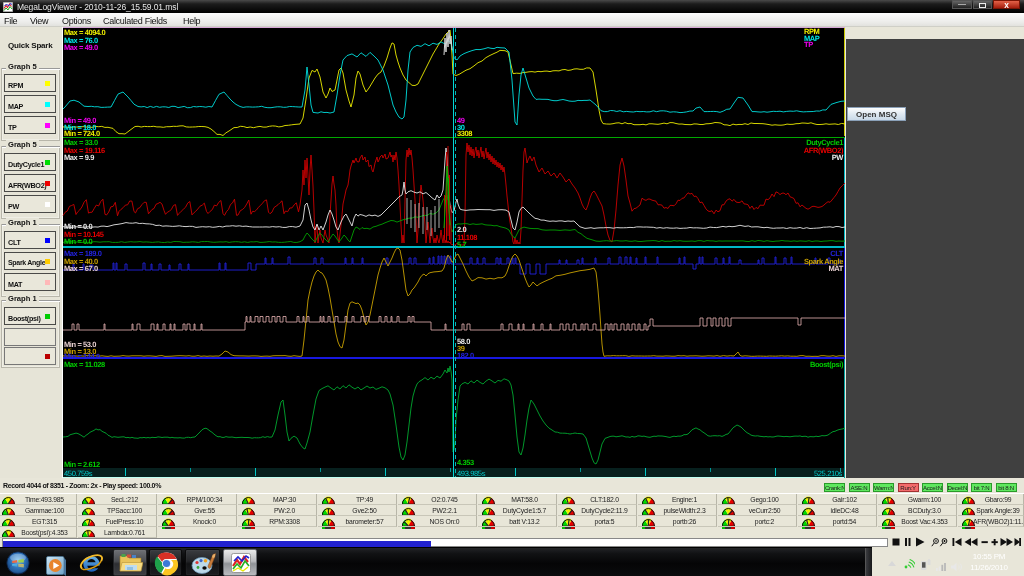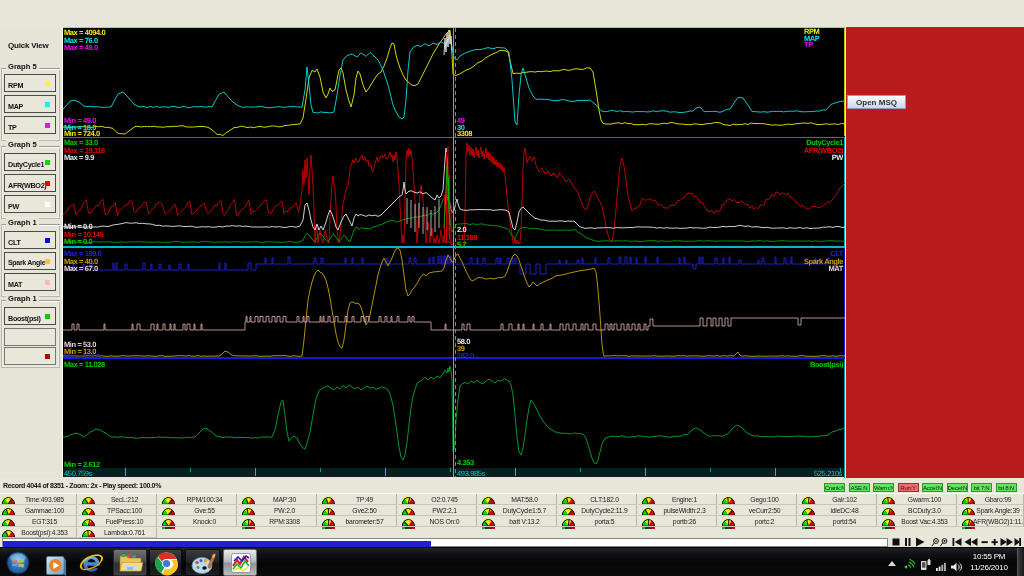--- a/index.html
+++ b/index.html
@@ -1,26 +1,47 @@
 <!DOCTYPE html>
 <html><head><meta charset="utf-8"><style>
 *{margin:0;padding:0;box-sizing:border-box;}
 body{width:1024px;height:576px;overflow:hidden;font-family:"Liberation Sans",sans-serif;}
 </style></head>
 <body>
 <div style="position:relative;width:1024px;height:576px;background:#e8e6d9;">
 
+<div style="position:absolute;left:0;top:0;width:1024px;height:13px;background:linear-gradient(180deg,#4a4a4a 0%,#1c1c1c 30%,#000 100%);">
+ <svg width="10" height="10" viewBox="0 0 20 20" style="position:absolute;left:3px;top:1.5px;">
+  <rect x="0.5" y="0.5" width="19" height="19" fill="#fff" stroke="#999"></rect>
+  <path d="M2,13 L6,7 L9,11 L13,4 L17,9" fill="none" stroke="#d22" stroke-width="2.4"></path>
+  <path d="M2,17 L6,12 L10,16 L14,9 L18,14" fill="none" stroke="#22b022" stroke-width="2"></path>
+  <path d="M3,8 L7,4 L11,8 L15,3 L18,5" fill="none" stroke="#2222cc" stroke-width="2"></path>
+ </svg>
+ <span style="position:absolute;left:17px;top:1.5px;color:#e8e8e8;font-size:8.5px;letter-spacing:-0.1px;">MegaLogViewer - 2010-11-26_15.59.01.msl</span>
+ <div style="position:absolute;left:952px;top:0;width:20px;height:9px;background:linear-gradient(180deg,#666,#222);border:1px solid #555;color:#fff;font-size:8px;text-align:center;line-height:6px;">—</div>
+ <div style="position:absolute;left:973px;top:0;width:19px;height:9px;background:linear-gradient(180deg,#666,#222);border:1px solid #555;">
+        <div style="margin:1.5px auto;width:7px;height:5px;border:1.4px solid #eee;"></div>
+      </div>
+ <div style="position:absolute;left:993px;top:0;width:27px;height:9px;background:linear-gradient(180deg,#e46248,#a41e0e);border:1px solid #7a1505;color:#fff;font-size:8.4px;text-align:center;line-height:8px;font-weight:bold;">x</div>
+</div>
 
+<div style="position:absolute;left:0;top:13px;width:1024px;height:14px;background:linear-gradient(180deg,#fdfdfd,#ececea 70%,#e2e2de);border-bottom:1px solid #cfcfc7;">
+ <span style="position:absolute;left:4px;top:2.5px;font-size:9px;color:#111;letter-spacing:-0.3px;">File</span>
+ <span style="position:absolute;left:30px;top:2.5px;font-size:9px;color:#111;letter-spacing:-0.3px;">View</span>
+ <span style="position:absolute;left:62px;top:2.5px;font-size:9px;color:#111;letter-spacing:-0.3px;">Options</span>
+ <span style="position:absolute;left:103px;top:2.5px;font-size:9px;color:#111;letter-spacing:-0.3px;">Calculated Fields</span>
+ <span style="position:absolute;left:183px;top:2.5px;font-size:9px;color:#111;letter-spacing:-0.3px;">Help</span>
+</div>
 
-<div style="position:absolute;left:846px;top:27px;width:178px;height:451px;background:#b91c1c;">
+<div style="position:absolute;left:846px;top:39px;width:178px;height:451px;background:#404040;">
  <div style="position:absolute;left:1px;top:68px;width:59px;height:14px;background:linear-gradient(180deg,#fdfdfd,#dfe9f2 50%,#c9d9e8);border:1px solid #8aa0b8;text-align:center;font-size:8px;font-weight:bold;color:#333;line-height:13px;">Open MSQ</div>
 </div>
 
 <div style="position:absolute;left:0;top:27px;width:63px;height:451px;background:#e6e4d7;border-right:1px solid #fff;">
-      <div style="position:absolute;left:8px;top:14px;font-size:8px;font-weight:bold;color:#111;letter-spacing:-0.2px;">Quick View</div>
+      <div style="position:absolute;left:8px;top:14px;font-size:8px;font-weight:bold;color:#111;letter-spacing:-0.2px;">Quick Spark</div>
       <div style="position:absolute;left:1px;top:41px;width:59px;height:73px;border:1px solid #b8b6aa;border-top:none;box-shadow:inset 0 0 0 0.5px #f8f8f4;"></div>
       <div style="position:absolute;left:2px;top:37px;width:58px;">
         <div style="position:absolute;left:0;top:4px;width:58px;border-top:1px solid #999;border-bottom:1px solid #fff;height:1px;"></div>
         <span style="position:absolute;left:4px;top:-2px;background:#e6e4d7;padding:0 2px;font-size:7.6px;font-weight:bold;color:#111;white-space:nowrap;">Graph 5</span>
       </div>
       <div style="position:absolute;left:4px;top:47px;width:52px;height:18px;background:#e9e7da;border:1px solid #4a4a48;">
         <span style="position:absolute;left:3px;top:5.5px;font-size:7.2px;font-weight:bold;color:#111;white-space:nowrap;letter-spacing:-0.3px;">RPM</span>
         <span style="position:absolute;right:5px;top:6px;width:5px;height:5px;background:#ffff00;"></span>
       </div>
       <div style="position:absolute;left:4px;top:68px;width:52px;height:18px;background:#e9e7da;border:1px solid #4a4a48;">
@@ -671,21 +692,21 @@
       <polygon points="89.5,1 89.5,9 83,5" fill="#111"></polygon>
       <rect x="93.5" y="4.2" width="6.3" height="1.9" fill="#111"></rect>
       <rect x="103.5" y="4.2" width="6.3" height="1.9" fill="#111"></rect>
       <rect x="105.7" y="2" width="1.9" height="6.3" fill="#111"></rect>
       <polygon points="112.5,1 112.5,9 119,5" fill="#111"></polygon>
       <polygon points="118.5,1 118.5,9 125,5" fill="#111"></polygon>
       <polygon points="126.5,1 126.5,9 132,5" fill="#111"></polygon>
       <rect x="131.2" y="1" width="1.8" height="8" fill="#111"></rect>
     </svg>
 
-<div style="position:absolute;left:0;top:547px;width:1024px;height:29px;background:linear-gradient(180deg,#222326 0%,#111214 20%,#050506 55%,#0a0b0d 100%);border-top:1px solid #000;">
+<div style="position:absolute;left:0;top:547px;width:872px;height:29px;background:linear-gradient(180deg,#222326 0%,#111214 20%,#050506 55%,#0a0b0d 100%);border-top:1px solid #000;">
 <svg width="24" height="24" viewBox="0 0 24 24" style="position:absolute;left:6px;top:3px;">
         <defs>
           <radialGradient id="ob" cx="50%" cy="38%" r="68%">
             <stop offset="0%" stop-color="#7fc0ea"></stop>
             <stop offset="50%" stop-color="#2a6cb4"></stop>
             <stop offset="100%" stop-color="#0a2a58"></stop>
           </radialGradient>
         </defs>
         <circle cx="12" cy="12" r="11.2" fill="url(#ob)" stroke="#0c1d38" stroke-width="0.8"></circle>
         <ellipse cx="12" cy="6.8" rx="8" ry="4" fill="#cfe8fa" opacity="0.38"></ellipse>

